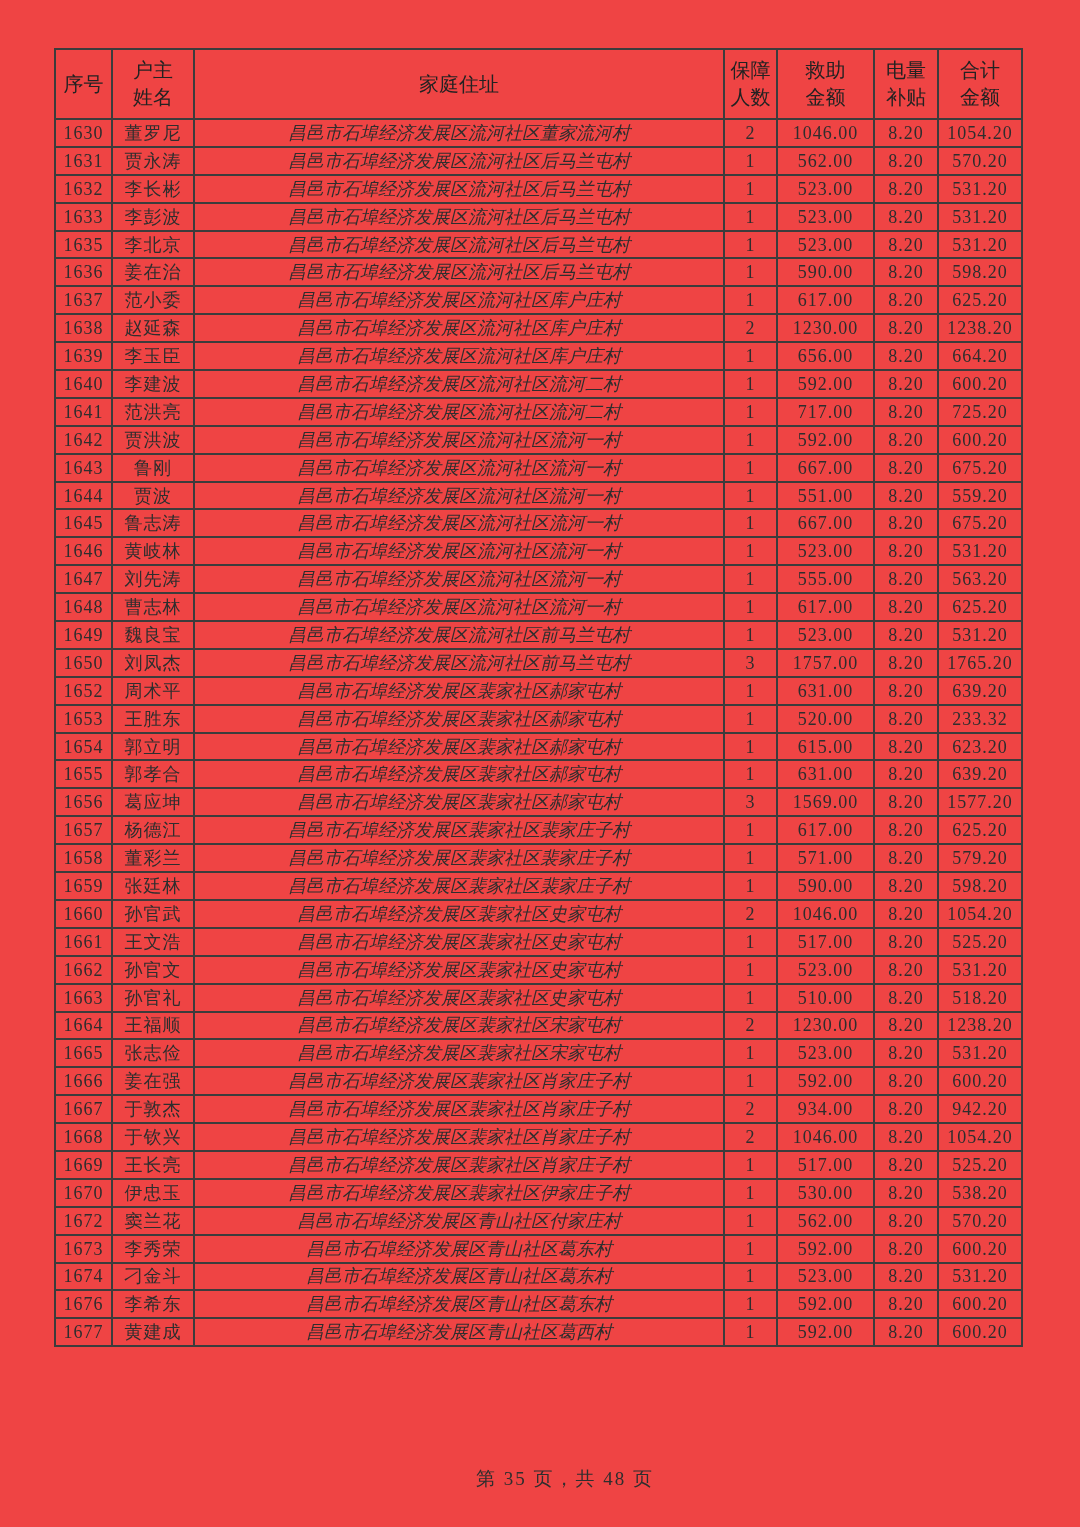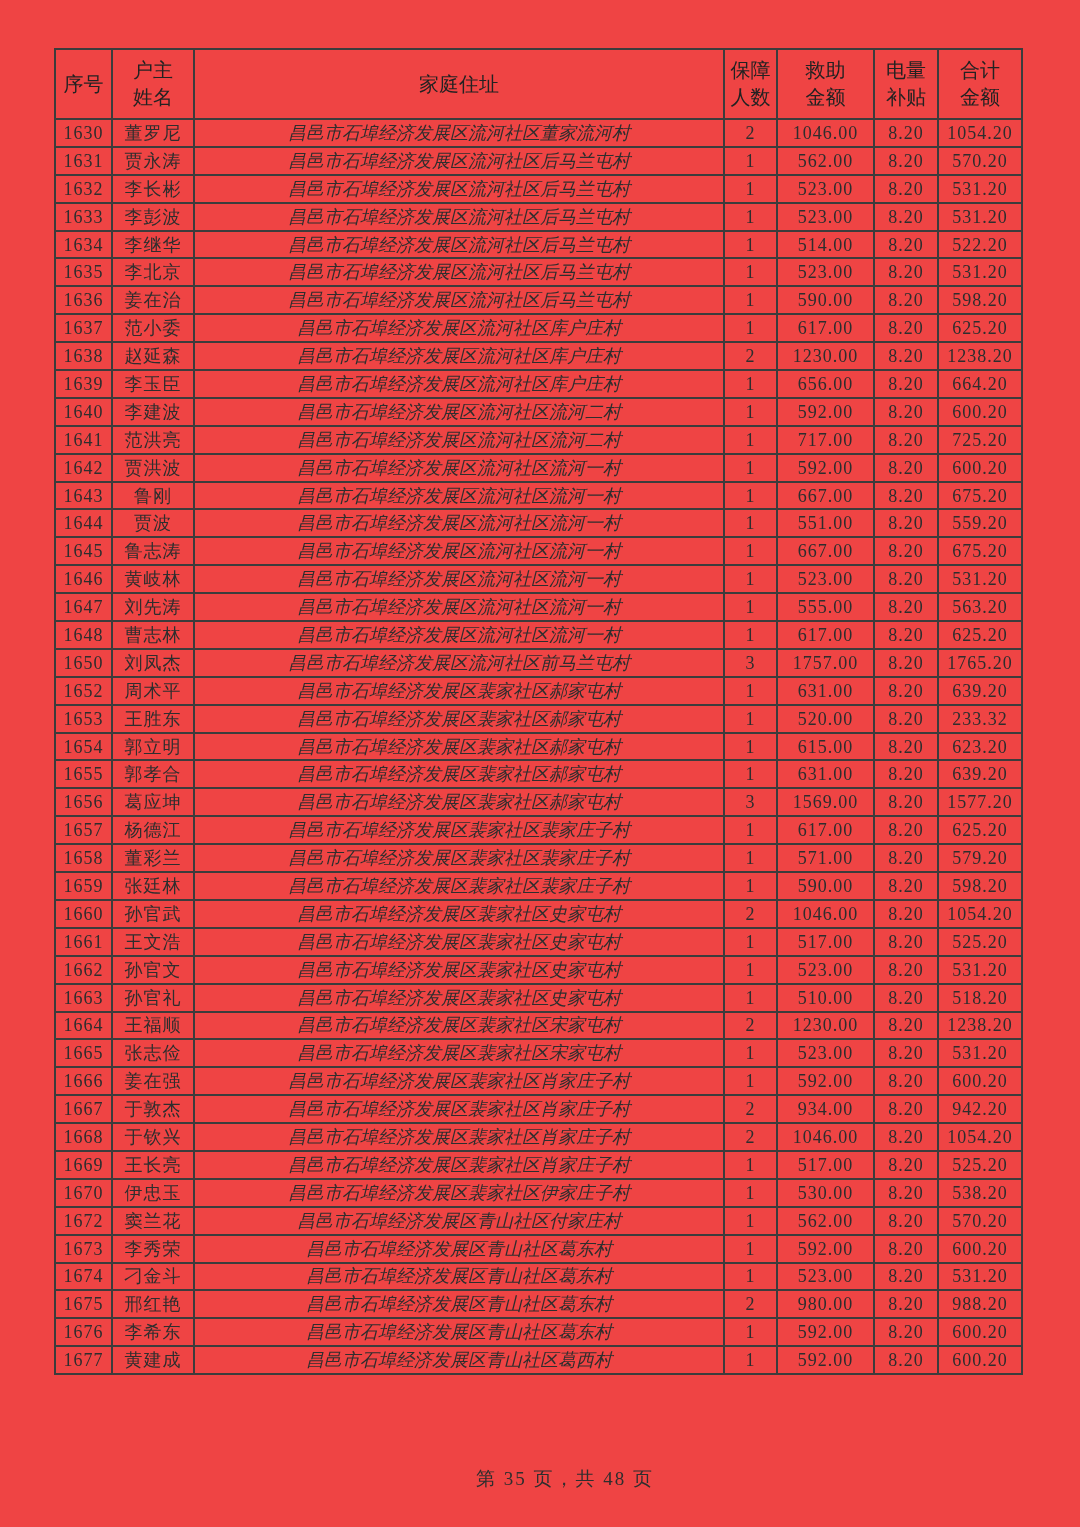--- a/index.html
+++ b/index.html
@@ -127,29 +127,20 @@
         <tr>
           <td class="col-index">1633</td>
           <td class="col-name">李彭波</td>
           <td class="col-address">昌邑市石埠经济发展区流河社区后马兰屯村</td>
           <td class="col-people">1</td>
           <td class="col-amount">523.00</td>
           <td class="col-elec">8.20</td>
           <td class="col-total">531.20</td>
         </tr>
         <tr>
-          <td class="col-index">1634</td>
-          <td class="col-name">李继华</td>
-          <td class="col-address">昌邑市石埠经济发展区流河社区后马兰屯村</td>
-          <td class="col-people">1</td>
-          <td class="col-amount">514.00</td>
-          <td class="col-elec">8.20</td>
-          <td class="col-total">522.20</td>
-        </tr>
-        <tr>
           <td class="col-index">1635</td>
           <td class="col-name">李北京</td>
           <td class="col-address">昌邑市石埠经济发展区流河社区后马兰屯村</td>
           <td class="col-people">1</td>
           <td class="col-amount">523.00</td>
           <td class="col-elec">8.20</td>
           <td class="col-total">531.20</td>
         </tr>
         <tr>
           <td class="col-index">1636</td>
@@ -262,20 +253,29 @@
         <tr>
           <td class="col-index">1648</td>
           <td class="col-name">曹志林</td>
           <td class="col-address">昌邑市石埠经济发展区流河社区流河一村</td>
           <td class="col-people">1</td>
           <td class="col-amount">617.00</td>
           <td class="col-elec">8.20</td>
           <td class="col-total">625.20</td>
         </tr>
         <tr>
+          <td class="col-index">1649</td>
+          <td class="col-name">魏良宝</td>
+          <td class="col-address">昌邑市石埠经济发展区流河社区前马兰屯村</td>
+          <td class="col-people">1</td>
+          <td class="col-amount">523.00</td>
+          <td class="col-elec">8.20</td>
+          <td class="col-total">531.20</td>
+        </tr>
+        <tr>
           <td class="col-index">1650</td>
           <td class="col-name">刘凤杰</td>
           <td class="col-address">昌邑市石埠经济发展区流河社区前马兰屯村</td>
           <td class="col-people">3</td>
           <td class="col-amount">1757.00</td>
           <td class="col-elec">8.20</td>
           <td class="col-total">1765.20</td>
         </tr>
         <tr>
           <td class="col-index">1652</td>
@@ -467,29 +467,20 @@
           <td class="col-total">600.20</td>
         </tr>
         <tr>
           <td class="col-index">1674</td>
           <td class="col-name">刁金斗</td>
           <td class="col-address">昌邑市石埠经济发展区青山社区葛东村</td>
           <td class="col-people">1</td>
           <td class="col-amount">523.00</td>
           <td class="col-elec">8.20</td>
           <td class="col-total">531.20</td>
-        </tr>
-        <tr>
-          <td class="col-index">1675</td>
-          <td class="col-name">邢红艳</td>
-          <td class="col-address">昌邑市石埠经济发展区青山社区葛东村</td>
-          <td class="col-people">2</td>
-          <td class="col-amount">980.00</td>
-          <td class="col-elec">8.20</td>
-          <td class="col-total">988.20</td>
         </tr>
         <tr>
           <td class="col-index">1676</td>
           <td class="col-name">李希东</td>
           <td class="col-address">昌邑市石埠经济发展区青山社区葛东村</td>
           <td class="col-people">1</td>
           <td class="col-amount">592.00</td>
           <td class="col-elec">8.20</td>
           <td class="col-total">600.20</td>
         </tr>

